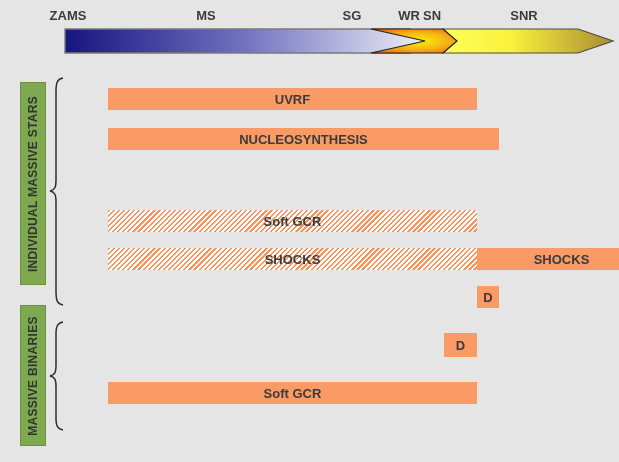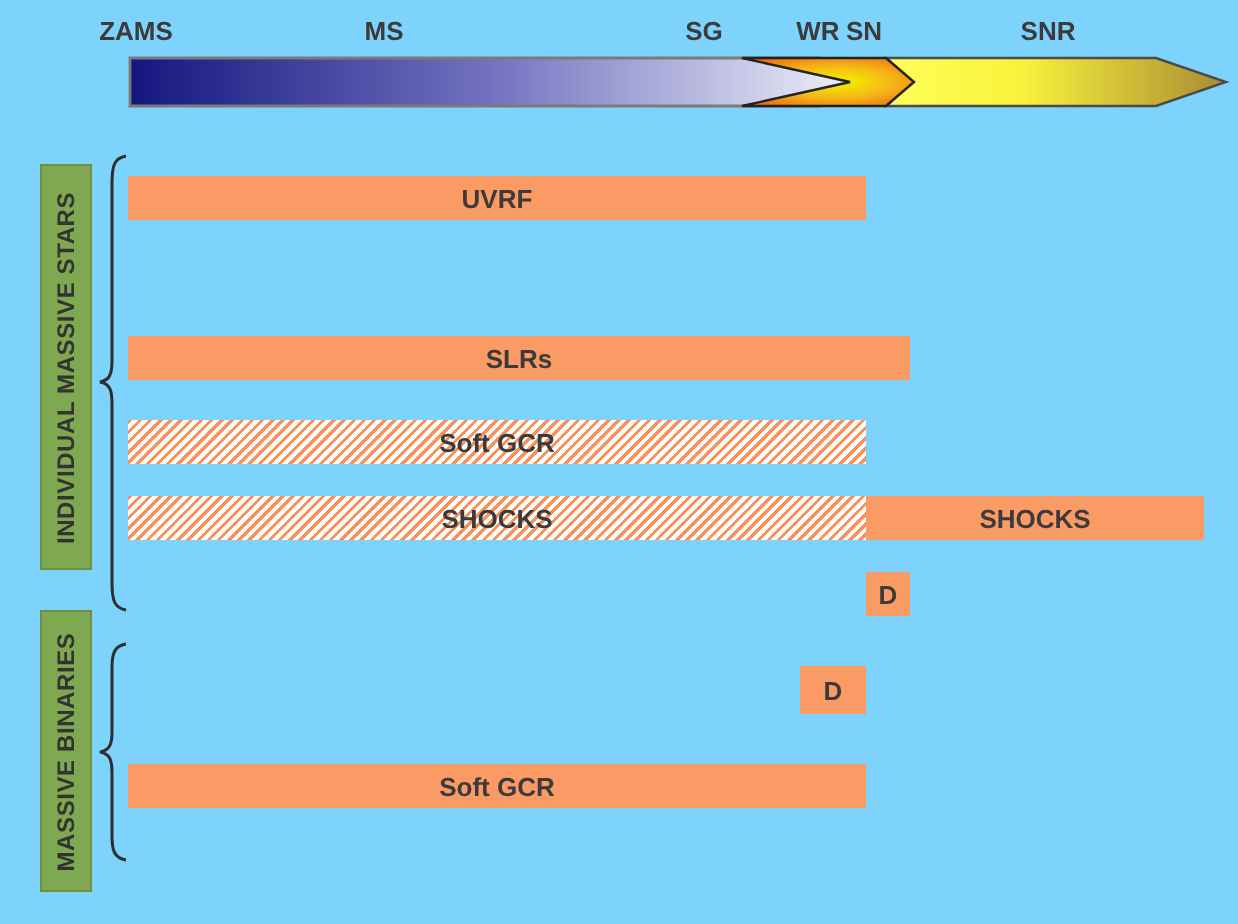--- a/index.html
+++ b/index.html
@@ -1,27 +1,28 @@
 <!DOCTYPE html>
 <html style="--bar-orange: #fa9a64; --group-green: #7fa950; --text: #3b3b3b; --arrow-navy: #15157f; --arrow-lavender: #eeeef8; --arrow-wr-orange: #e94f0f; --arrow-yellow: #ffff5a; --arrow-gold: #a98c33;"><head>
 <meta charset="utf-8">
 <style>
   html,body{margin:0;padding:0;background:#fff;}
   .canvas{
-    position:relative;width:619px;height:462px;background:#7dd3fc;overflow:hidden;
+    position:relative;width:619px;height:462px;background:#e5e5e5;overflow:hidden;
     font-family:"Liberation Sans","DejaVu Sans",sans-serif;
   }
   .stage-label{
     position:absolute;top:8px;transform:translateX(-50%);
     font-size:13px;font-weight:bold;color:var(--text,#3b3b3b);white-space:nowrap;
   }
   .overlay-svg{position:absolute;left:0;top:0;}
   .bar{
     position:absolute;display:flex;align-items:center;justify-content:center;
     background:var(--bar-orange,#fa9a64);
+    margin-left:44px;
   }
   .bar.hatched{
     background:repeating-linear-gradient(135deg,#f8935b 0 1.6px,#ffffff 1.6px 3.6px);
   }
   .bar-label{
     font-size:13px;font-weight:bold;color:var(--text,#3b3b3b);white-space:nowrap;
   }
   .group-box{
     position:absolute;left:20px;width:26px;
     background:var(--group-green,#7fa950);
@@ -33,21 +34,21 @@
     font-size:12px;font-weight:bold;letter-spacing:.3px;
     color:#333;white-space:nowrap;
   }
 </style>
 </head>
 <body>
 
 <div class="canvas">
 
   <span class="stage-label" style="left:68px">ZAMS</span>
-  <span class="stage-label" style="left:192px">MS</span>
+  <span class="stage-label" style="left:206px">MS</span>
   <span class="stage-label" style="left:352px">SG</span>
   <span class="stage-label" style="left:409px">WR</span>
   <span class="stage-label" style="left:432px">SN</span>
   <span class="stage-label" style="left:524px">SNR</span>
 
   <svg class="overlay-svg" width="619" height="462" viewBox="0 0 619 462">
     <defs>
       <linearGradient id="gradBlue" x1="0" y1="0" x2="1" y2="0">
         <stop offset="0" stop-color="#15157f"></stop>
         <stop offset="0.5" stop-color="#7272c0"></stop>
@@ -79,22 +80,22 @@
   <div class="group-box" style="top:82px;height:203px">
     <span class="group-label">INDIVIDUAL MASSIVE STARS</span>
   </div>
   <div class="group-box" style="top:305px;height:141px">
     <span class="group-label">MASSIVE BINARIES</span>
   </div>
 
   <div class="bar" style="left:64px;top:88px;width:369px;height:22px">
     <span class="bar-label">UVRF</span>
   </div>
-  <div class="bar" style="left:64px;top:168px;width:391px;height:22px">
-    <span class="bar-label">SLRs</span>
+  <div class="bar" style="left:64px;top:128px;width:391px;height:22px">
+    <span class="bar-label">NUCLEOSYNTHESIS</span>
   </div>
   <div class="bar hatched" style="left:64px;top:210px;width:369px;height:22px">
     <span class="bar-label">Soft GCR</span>
   </div>
   <div class="bar hatched" style="left:64px;top:248px;width:369px;height:22px">
     <span class="bar-label">SHOCKS</span>
   </div>
   <div class="bar" style="left:433px;top:248px;width:169px;height:22px">
     <span class="bar-label">SHOCKS</span>
   </div>

